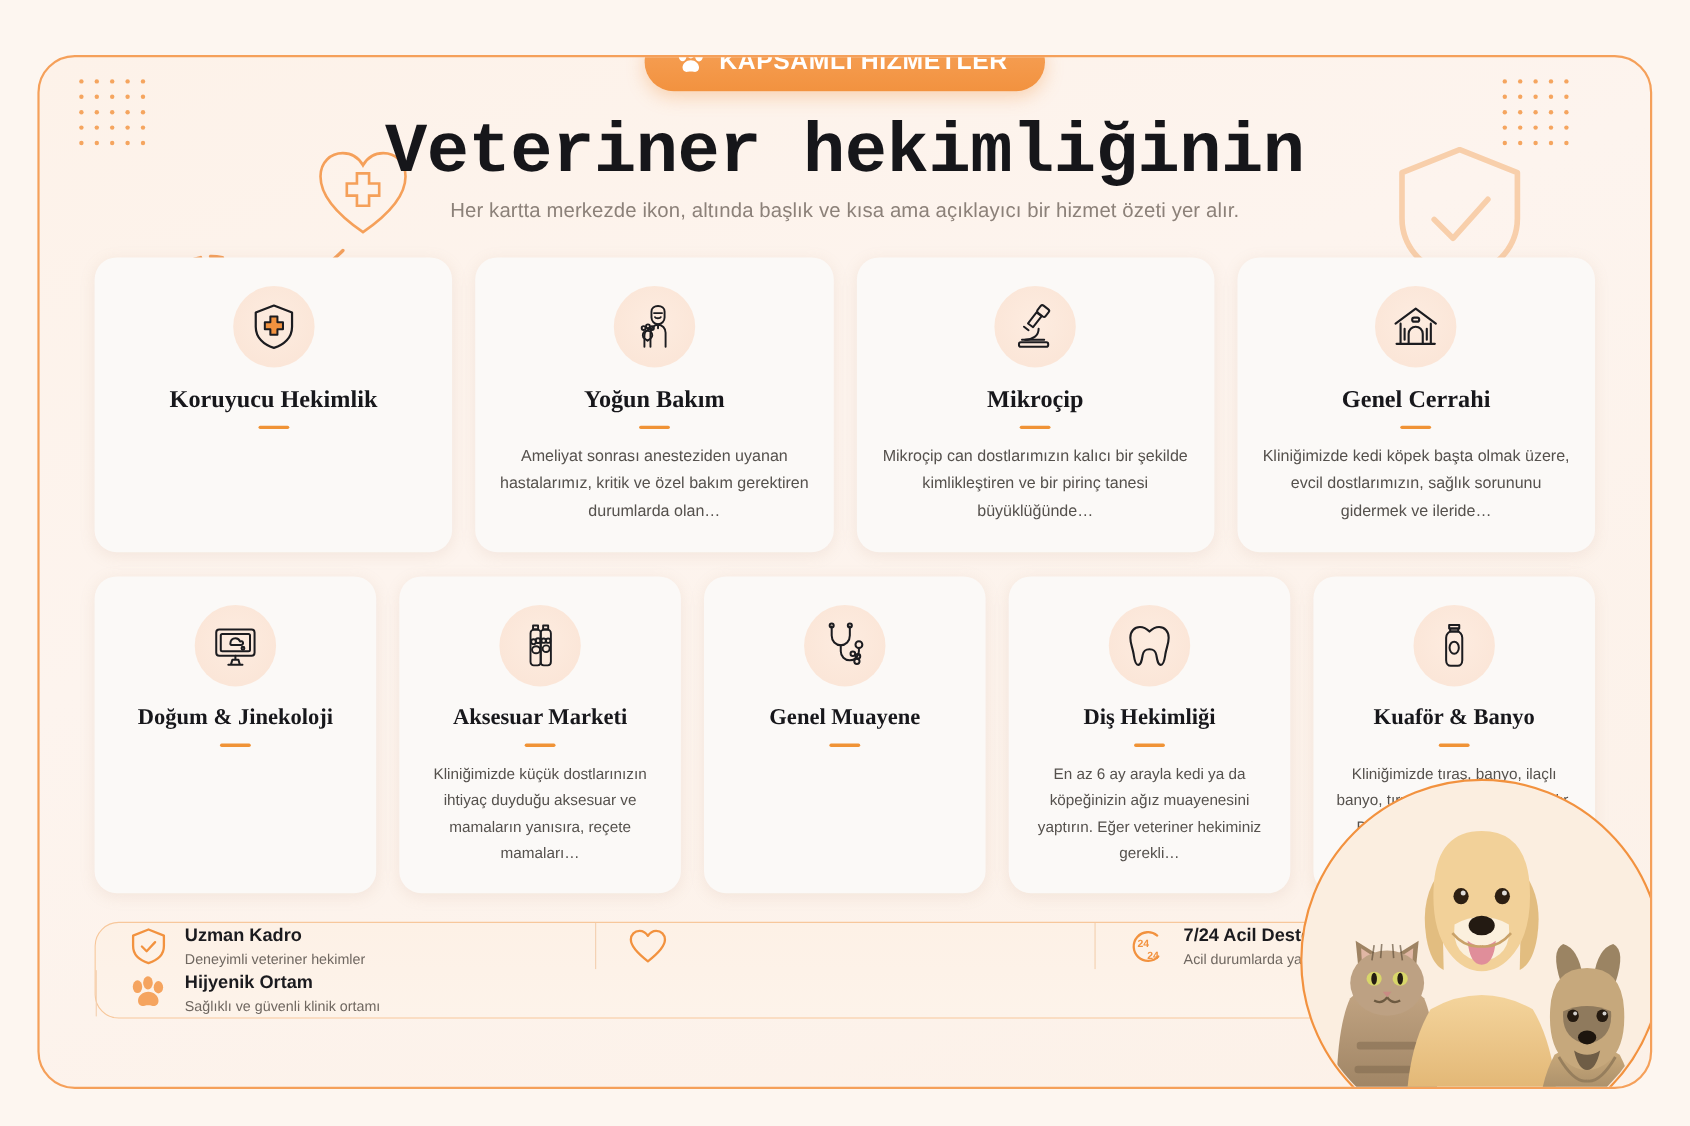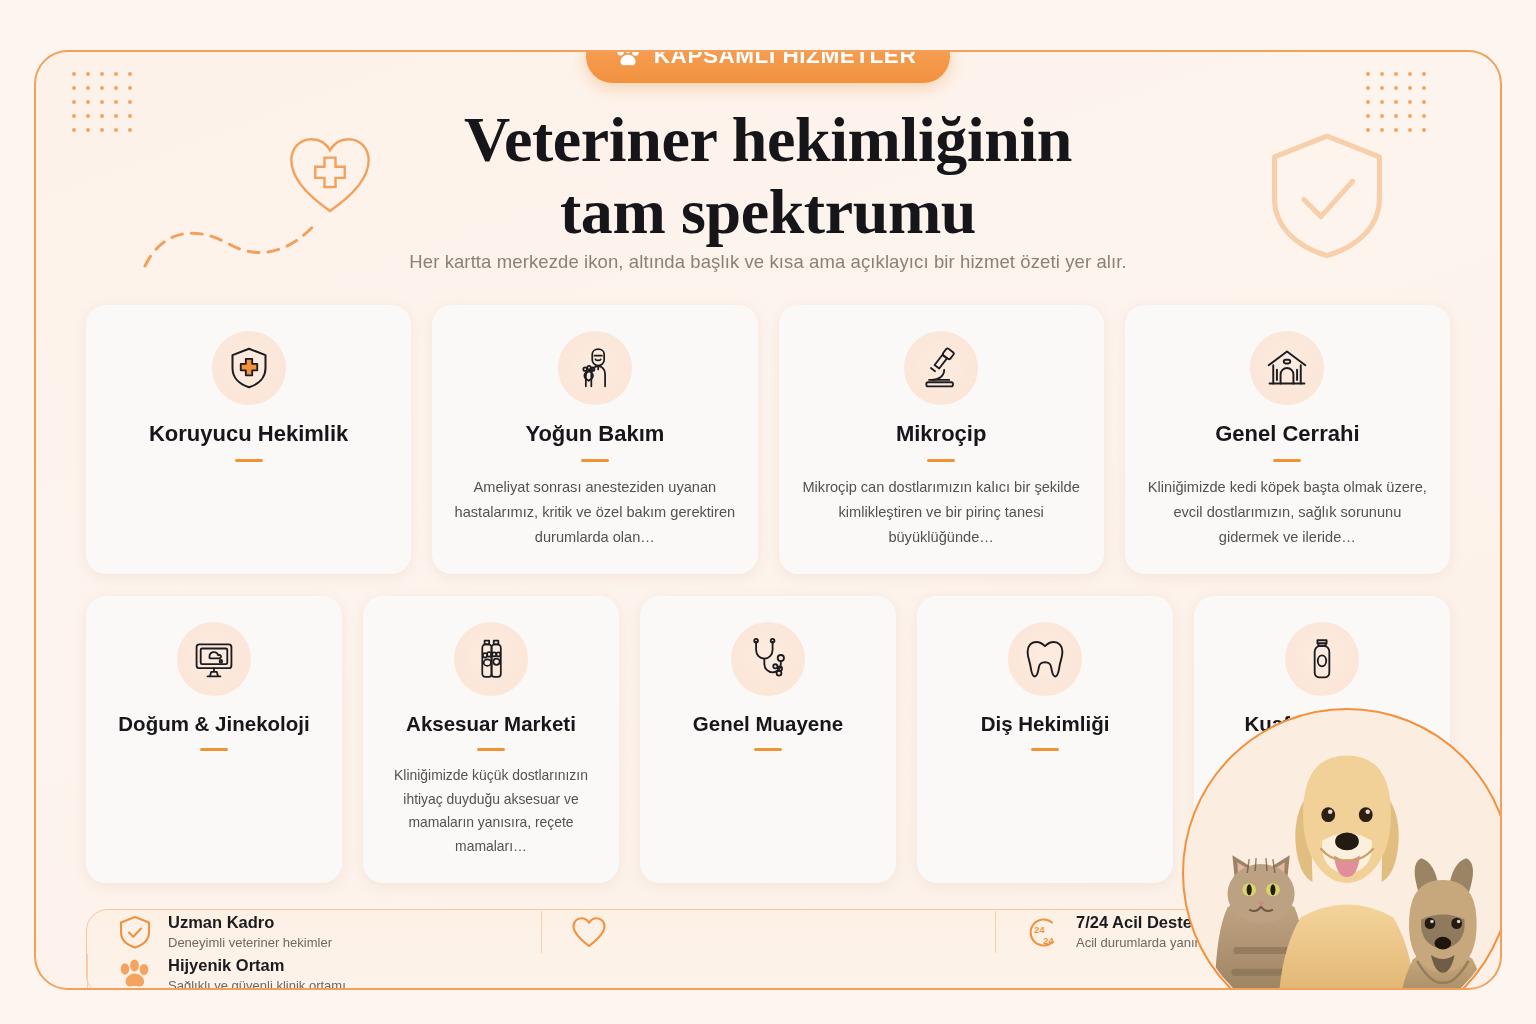--- a/index.html
+++ b/index.html
@@ -95,21 +95,21 @@
   .badge-paw { width: 28px; height: 26px; display: block; }
 
   
   .header {
     position: relative;
     padding-top: 52px;
     text-align: center;
     z-index: 4;
   }
   .title {
-    font-family: Liberation Serif, serif;
+    font-family: Liberation Mono, monospace;
     font-weight: bold;
     font-size: 64px;
     line-height: 1.12;
     color: #16161a;
     letter-spacing: -0.4px;
   }
   .subtitle {
     margin-top: 4px;
     font-size: 18.5px;
     color: #8c8179;
@@ -146,21 +146,21 @@
     background: radial-gradient(circle at 50% 45%, #fdece0 0%, #fbe6d8 70%, #fbe7da 100%);
     display: flex;
     align-items: center;
     justify-content: center;
     margin-bottom: 16px;
     flex: none;
   }
   .icon-circle svg { width: 44px; height: 44px; display: block; }
 
   .card-title {
-    font-family: Liberation Sans, sans-serif;
+    font-family: Liberation Serif, serif;
     font-weight: bold;
     font-size: 22px;
     color: #17171b;
     line-height: 1.2;
   }
   .row2 .card-title { font-size: 20.5px; }
 
   .divider {
     width: 28px;
     height: 3px;
@@ -324,21 +324,20 @@
           <path d="M16 13.5c4.6 0 8.6 3.6 8.6 7.6 0 3.4-2.8 5-5.6 4.3-1.9-.5-4.1-.5-6 0-2.8.7-5.6-.9-5.6-4.3 0-4 4-7.6 8.6-7.6z"></path>
         </svg>
       </span>
       <span class="badge-text">KAPSAMLI HİZMETLER</span>
     </div>
   </div>
 
   <div class="header">
     <h1 class="title">
       <span>Veteriner hekimliğinin</span><br>
-      <span>tam spektrumu</span>
     </h1>
     <p class="subtitle">Her kartta merkezde ikon, altında başlık ve kısa ama açıklayıcı bir hizmet özeti yer alır.</p>
   </div>
 
   <div class="grid row1">
 
     <div class="card">
       <div class="icon-circle">
         <svg viewBox="0 0 48 48" fill="none" stroke="#1c1c20" stroke-width="2.2" stroke-linejoin="round">
           <path d="M24 3 L42 10 V24 C42 35 34 42 24 45 C14 42 6 35 6 24 V10 Z"></path>
@@ -455,20 +454,21 @@
     </div>
 
     <div class="card">
       <div class="icon-circle">
         <svg viewBox="0 0 48 48" fill="none" stroke="#1c1c20" stroke-width="2.1" stroke-linejoin="round" stroke-linecap="round">
           <path d="M24 10c3-3 6-4.5 9.5-4.5C39 5.5 43 9.8 43 16c0 6-2.2 10-3.2 16-.7 4.3-1.3 11-4.6 11-3 0-3.6-5-4.4-9.6-.6-3.3-1.5-5.9-6.8-5.9s-6.2 2.6-6.8 5.9C16.4 38 15.8 43 12.8 43c-3.3 0-3.9-6.7-4.6-11C7.2 26 5 22 5 16 5 9.8 9 5.5 14.5 5.5 18 5.5 21 7 24 10z"></path>
         </svg>
       </div>
       <div class="card-title">Diş Hekimliği</div>
       <div class="divider"></div>
+      <div class="card-desc">En az 6 ay arayla kedi ya da köpeğinizin ağız muayenesini yaptırın. Eğer veteriner hekiminiz gerekli…</div>
     </div>
 
     <div class="card">
       <div class="icon-circle">
         <svg viewBox="0 0 48 48" fill="none" stroke="#1c1c20" stroke-width="2" stroke-linejoin="round" stroke-linecap="round">
           <path d="M19 3.5h10v3.5H19z"></path>
           <path d="M20 7h8v3h-8z"></path>
           <path d="M16 16c0-3.3 2.4-6 5.3-6h5.4c2.9 0 5.3 2.7 5.3 6v22.5c0 3.3-2 5.5-4.6 5.5h-6.8c-2.6 0-4.6-2.2-4.6-5.5z"></path>
           <ellipse cx="24" cy="26" rx="4.6" ry="6"></ellipse>
         </svg>

